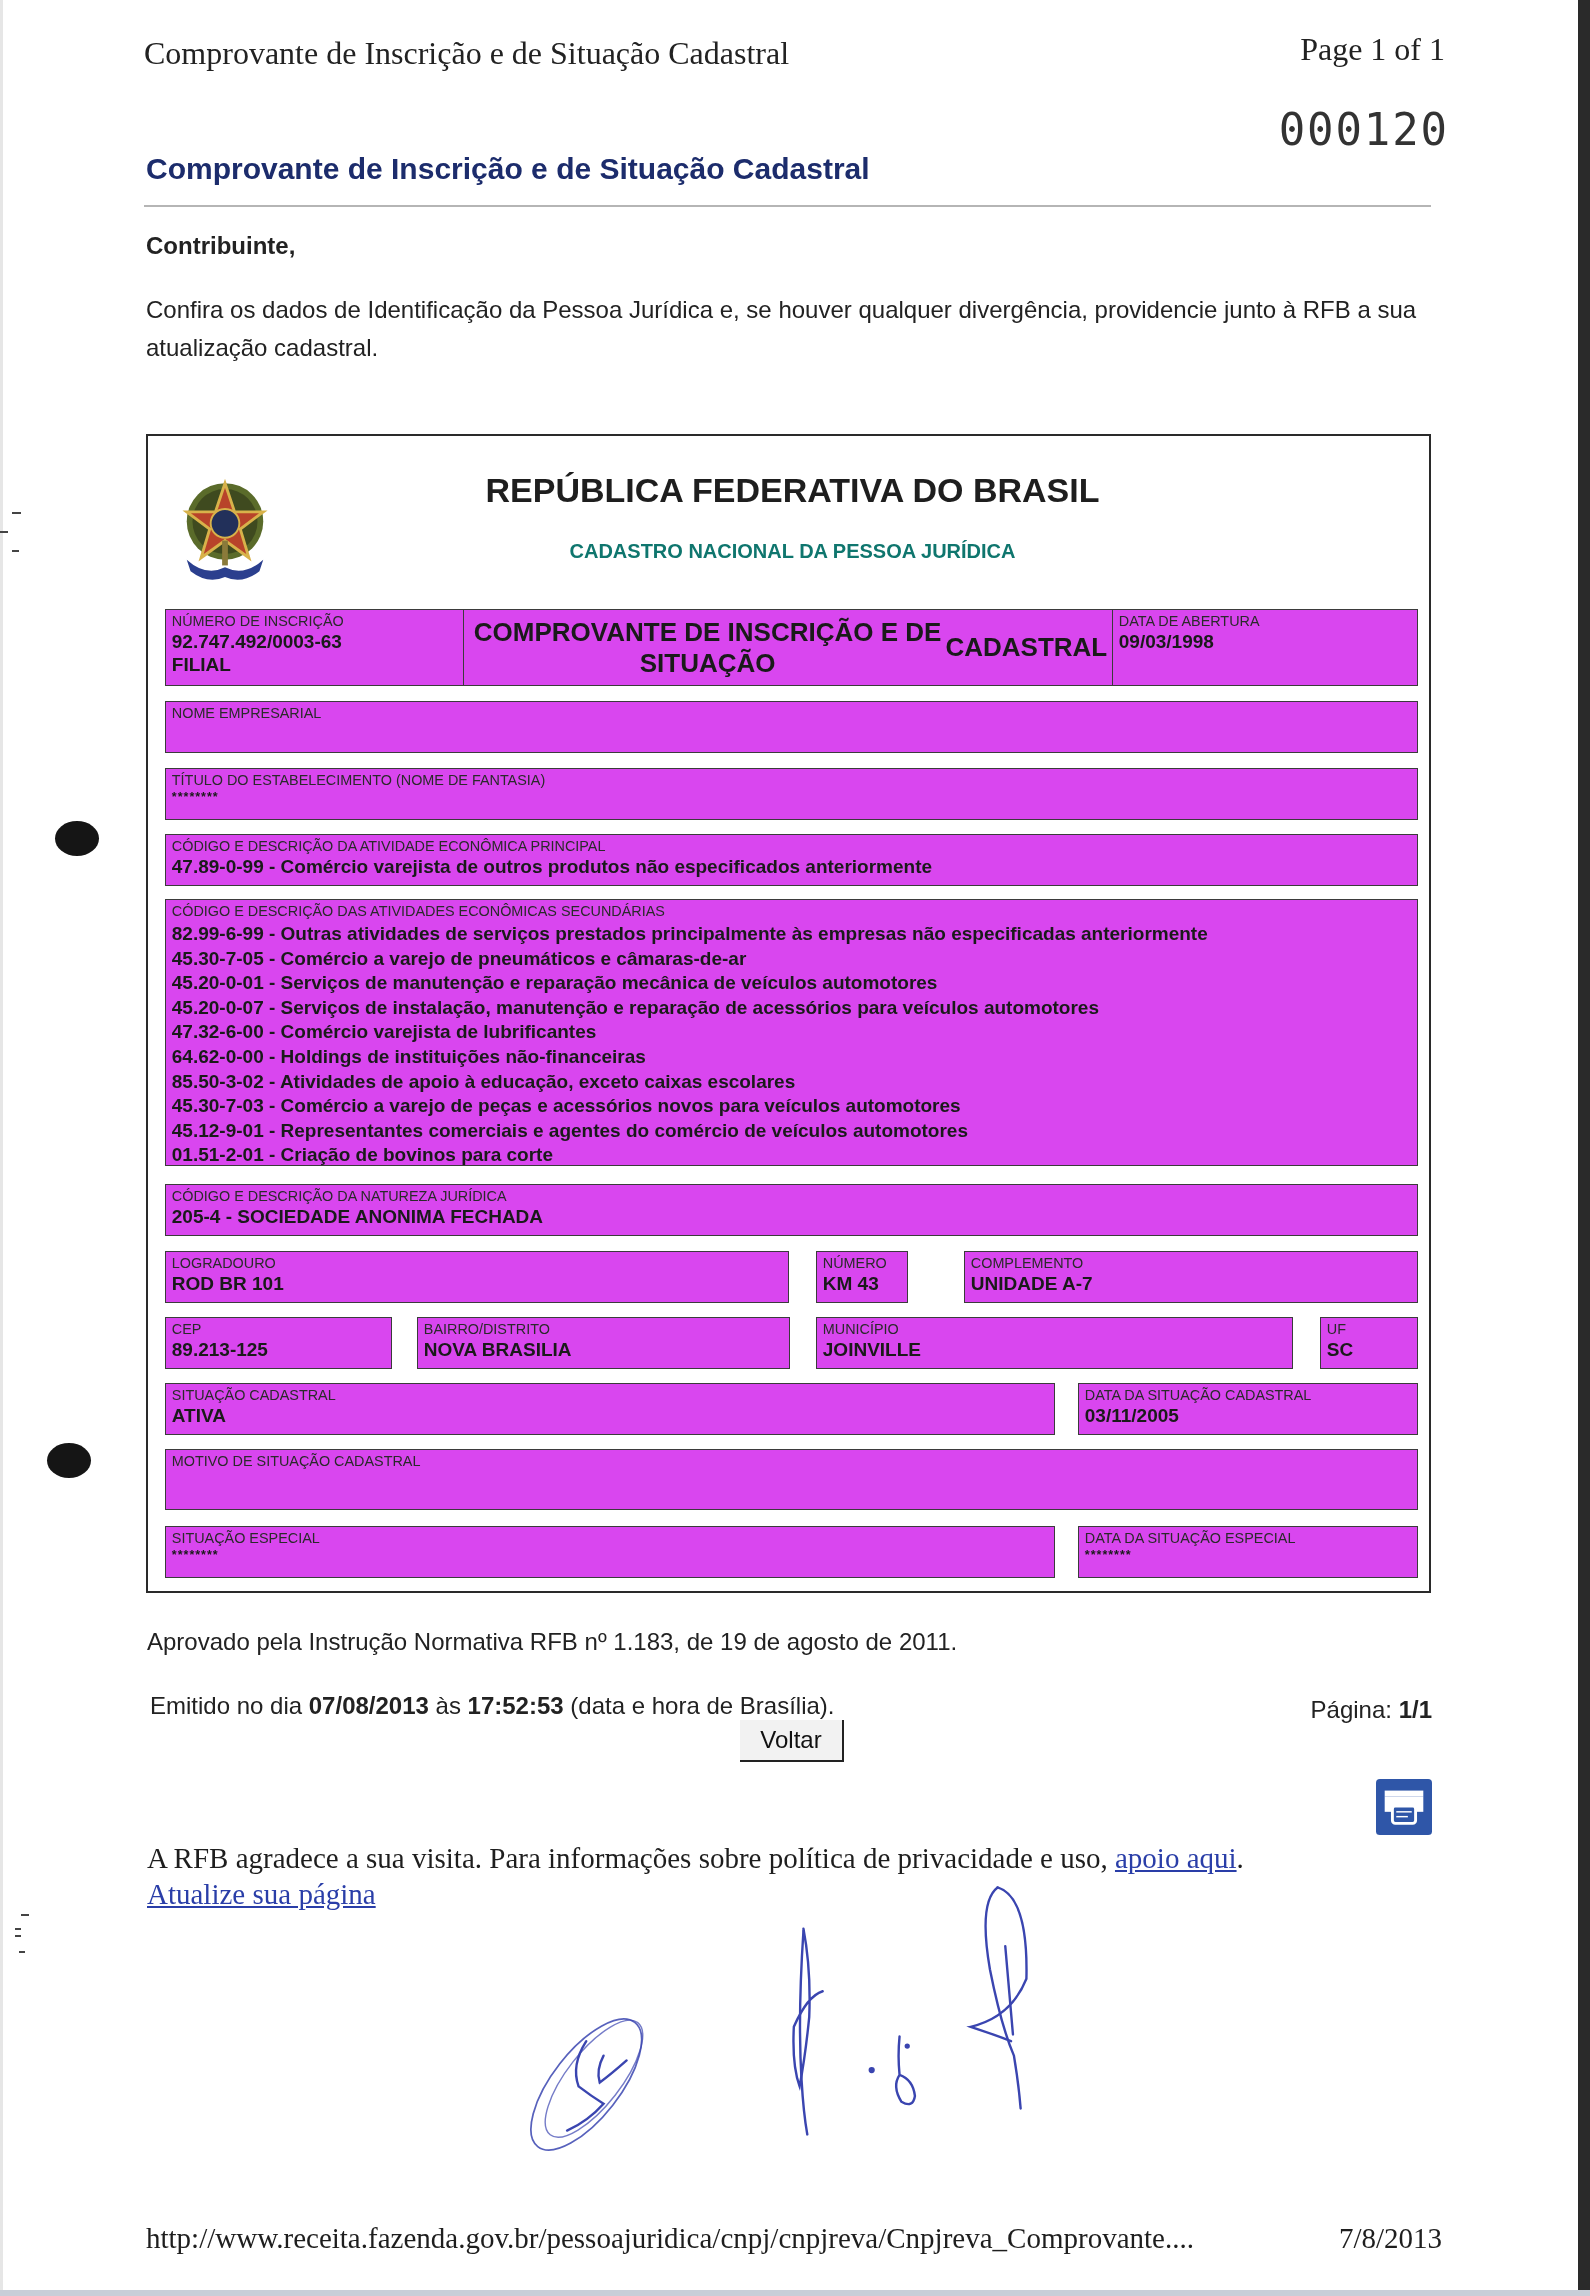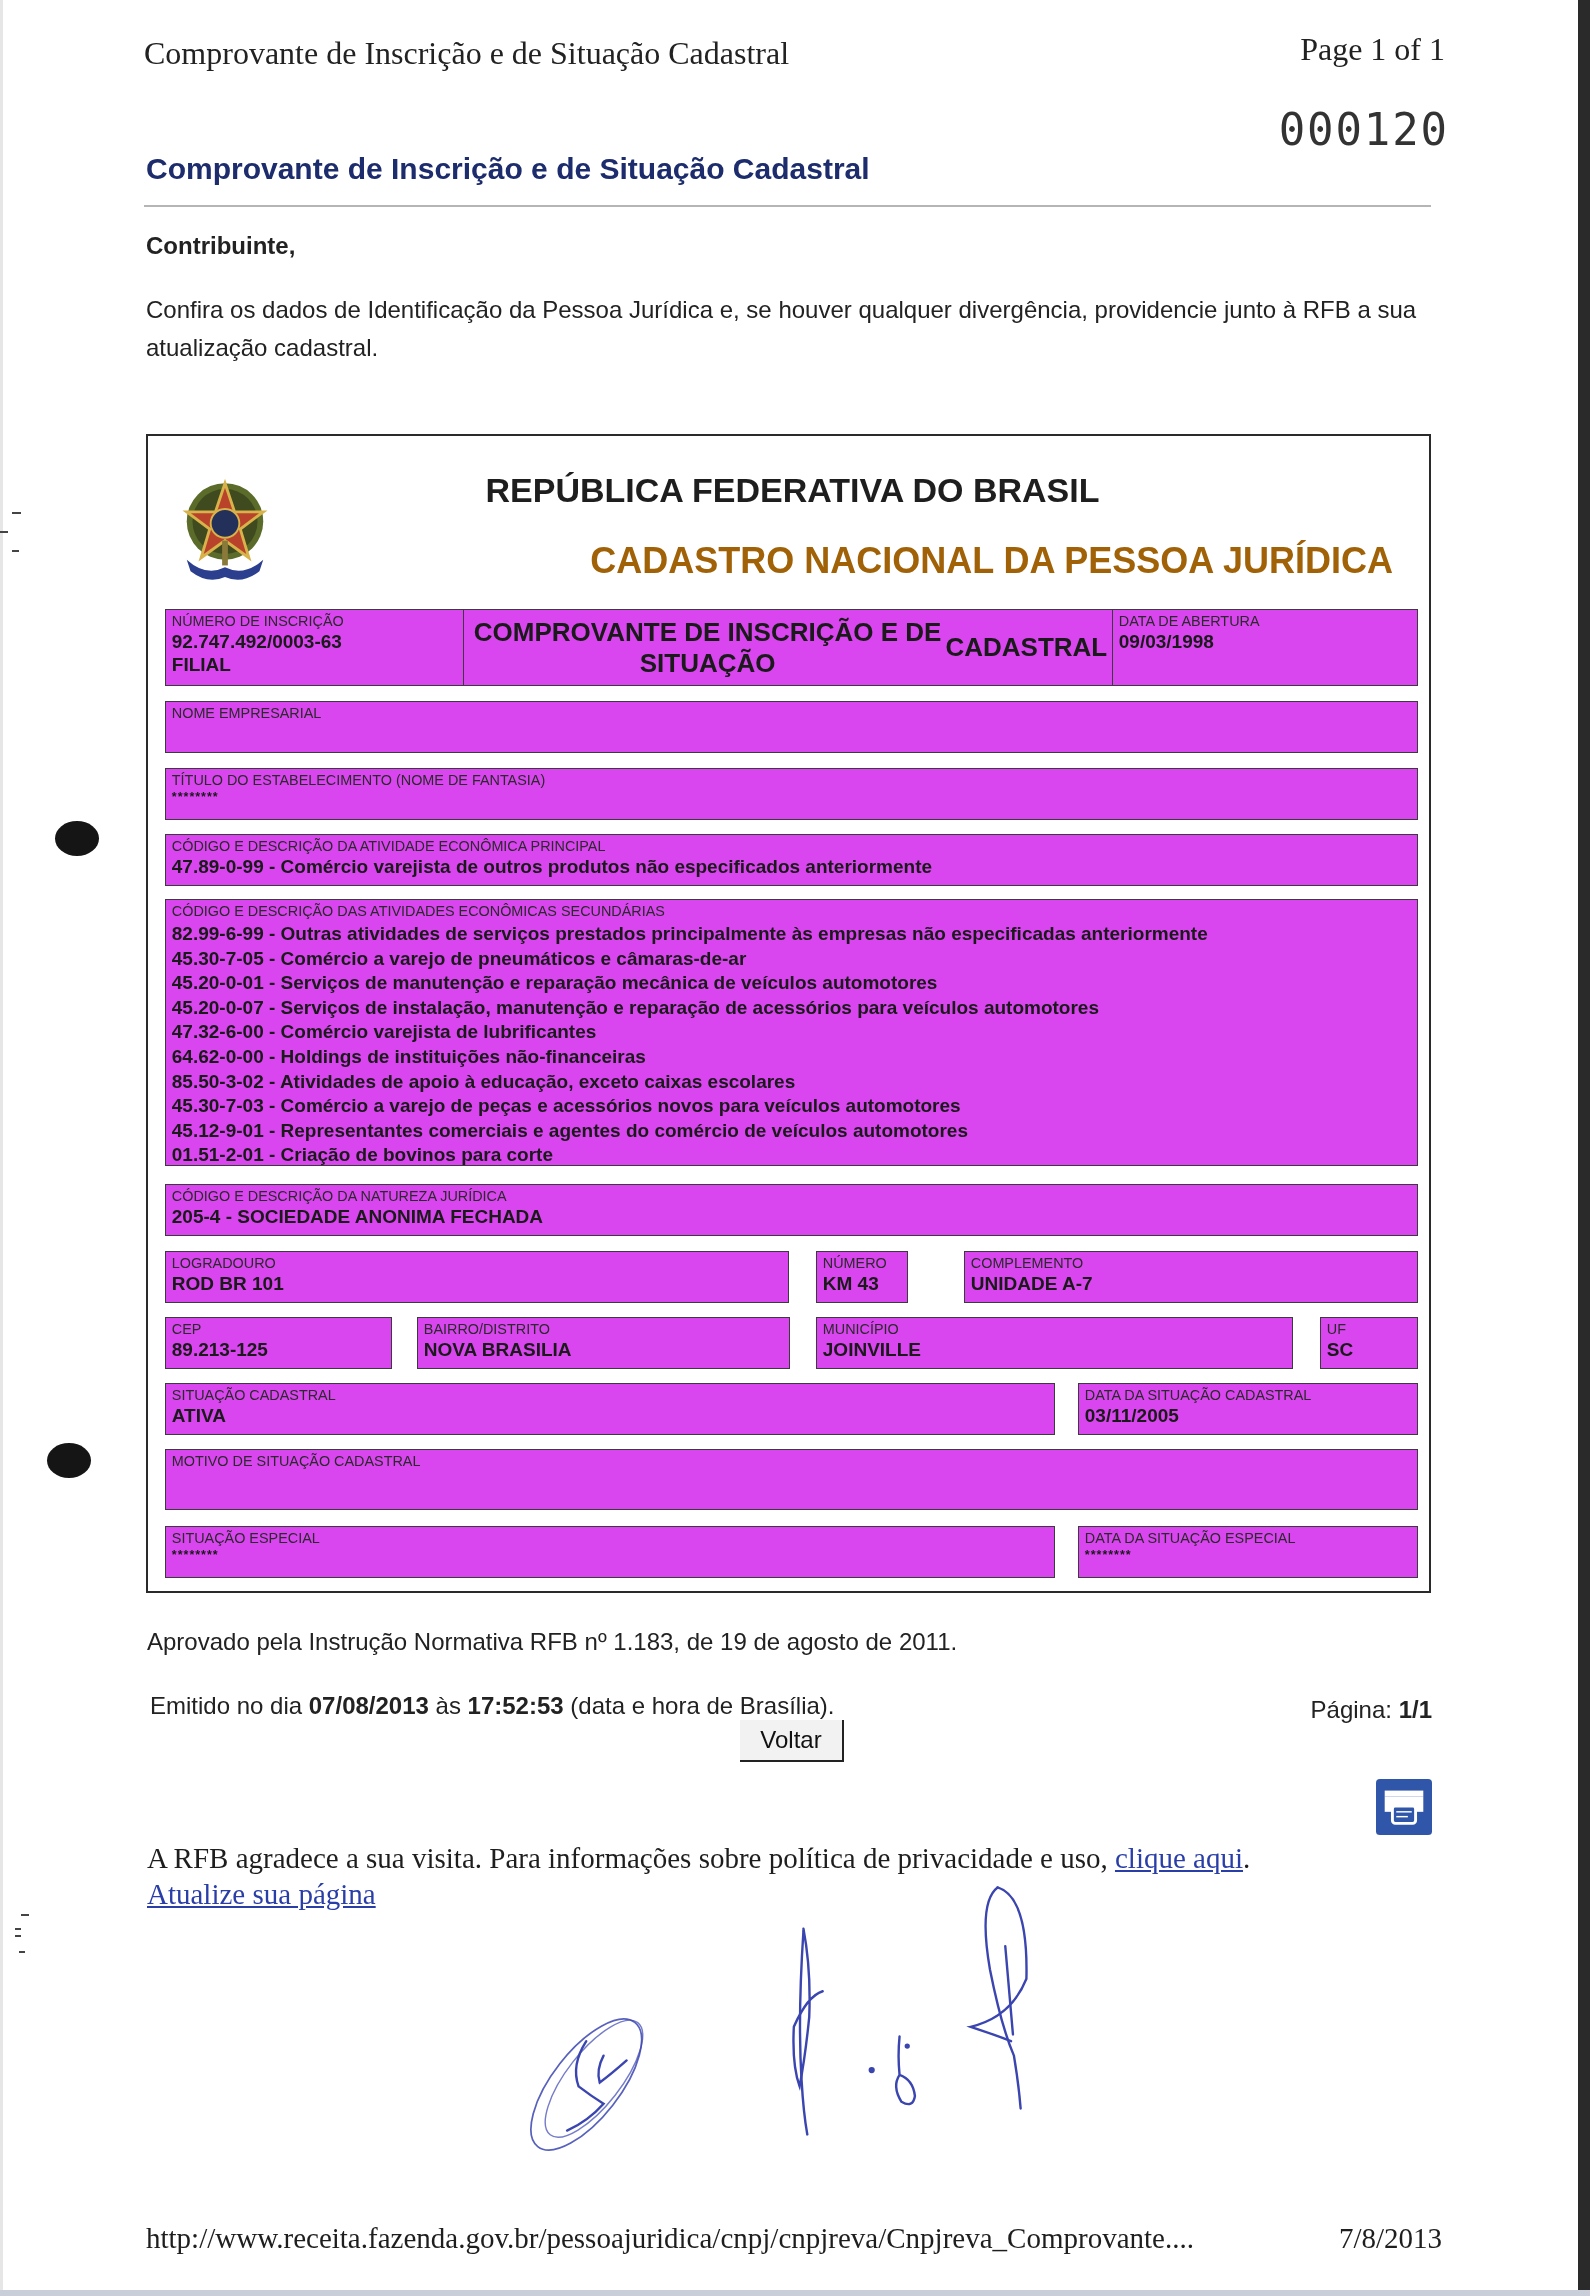--- a/index.html
+++ b/index.html
@@ -20,21 +20,21 @@
     .stamp-number { right: 142px; top: 104px; font-family: "DejaVu Sans Mono", monospace; font-size: 44px; letter-spacing: 1.9px; color: #333; }
 
     .main-heading { left: 146px; top: 152px; font-size: 30px; font-weight: bold; color: #1c2c6c; }
     .heading-rule { left: 144px; top: 205px; width: 1287px; height: 1.9px; background: #b5b5b5; }
     .greeting { left: 146px; top: 232px; font-size: 24px; font-weight: bold; color: #222; }
     .intro { left: 146px; top: 291px; width: 1297px; font-size: 24px; line-height: 38px; color: #222; }
 
     .cert-frame { left: 146px; top: 434px; width: 1285px; height: 1159px; border: 2.9px solid #2a2a2a; box-sizing: border-box; }
     .emblem { left: 181px; top: 477px; width: 88px; height: 108px; }
     .rep-title { left: 192px; top: 471px; width: 1201px; text-align: center; font-size: 34px; font-weight: bold; color: #1e1e1e; }
-    .cnpj-title { left: 192px; top: 540px; width: 1201px; text-align: right; font-size: 36px; font-weight: bold; color: #a16207; }
+    .cnpj-title { left: 192px; top: 540px; width: 1201px; text-align: center; font-size: 20px; font-weight: bold; color: #0f766e; }
 
     .box { position: absolute; border: 1.9px solid #3b3b3b; box-sizing: border-box; background: #d946ef; padding: 2.9px 5.8px; }
     .lbl { display: block; font-size: 14.4px; color: #2a2a2a; line-height: 17.3px; white-space: nowrap; }
     .val { display: block; font-size: 19px; font-weight: bold; color: #1a1a1a; line-height: 23px; white-space: nowrap; }
     .val-sm { display: block; font-size: 12.5px; font-weight: bold; color: #1a1a1a; line-height: 17.3px; letter-spacing: 1px; }
     .center-title { display: flex; justify-content: center; align-items: center; font-size: 26px; font-weight: bold; color: #1a1a1a; line-height: 31px; text-align: center; }
     .sec-list { list-style: none; margin: 1.9px 0 0 0; padding: 0; }
     .sec-list li { font-size: 19px; font-weight: bold; color: #1a1a1a; line-height: 24.6px; white-space: nowrap; }
 
     .approved { left: 147px; top: 1628px; font-size: 24px; color: #222; }
@@ -204,21 +204,21 @@
 <svg class="abs print-btn" viewBox="0 0 58 58">
   <rect x="0" y="0" width="58" height="58" rx="4" fill="#2f56a8"></rect>
   <rect x="9" y="12" width="40" height="6" fill="#ffffff"></rect>
   <rect x="9" y="18" width="40" height="16" fill="#ffffff"></rect>
   <rect x="17" y="28" width="24" height="18" rx="3" fill="#2f56a8" stroke="#ffffff" stroke-width="3"></rect>
   <line x1="21" y1="34" x2="37" y2="34" stroke="#ffffff" stroke-width="1.5"></line>
   <line x1="21" y1="39" x2="33" y2="39" stroke="#ffffff" stroke-width="1.5"></line>
 </svg>
 
 <div class="abs serif thanks">
-  <span>A RFB agradece a sua visita. Para informações sobre política de privacidade e uso, </span><a>clique aqui</a><span>.</span>
+  <span>A RFB agradece a sua visita. Para informações sobre política de privacidade e uso, </span><a>apoio aqui</a><span>.</span>
 </div>
 <div class="abs serif refresh">
   <a>Atualize sua página</a>
 </div>
 
 <svg class="abs signatures" viewBox="0 0 1000 310">
   <g fill="none" stroke="#3a45b0" stroke-width="2.5" stroke-linecap="round">
     <ellipse cx="70" cy="220" rx="35" ry="82" transform="rotate(38 70 220)" stroke-width="1.8" opacity="0.85"></ellipse>
     <ellipse cx="78" cy="214" rx="28" ry="74" transform="rotate(38 78 214)" stroke-width="1.5" opacity="0.7"></ellipse>
     <path d="M70 175 Q54 200 62 222 Q75 232 88 240 Q72 258 50 268"></path>

